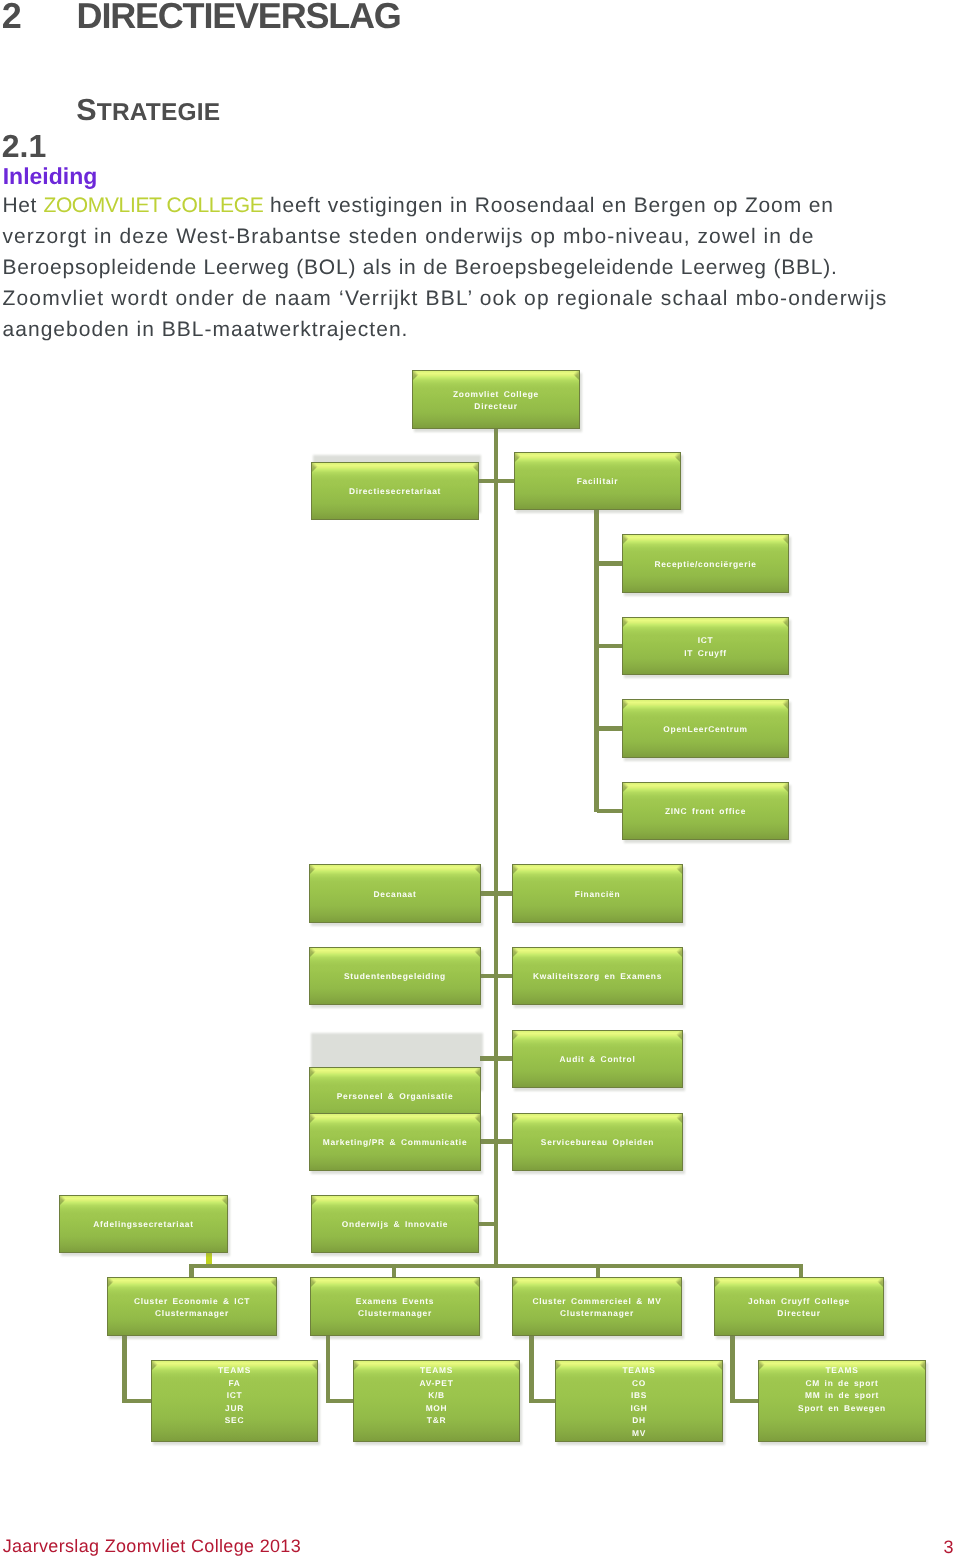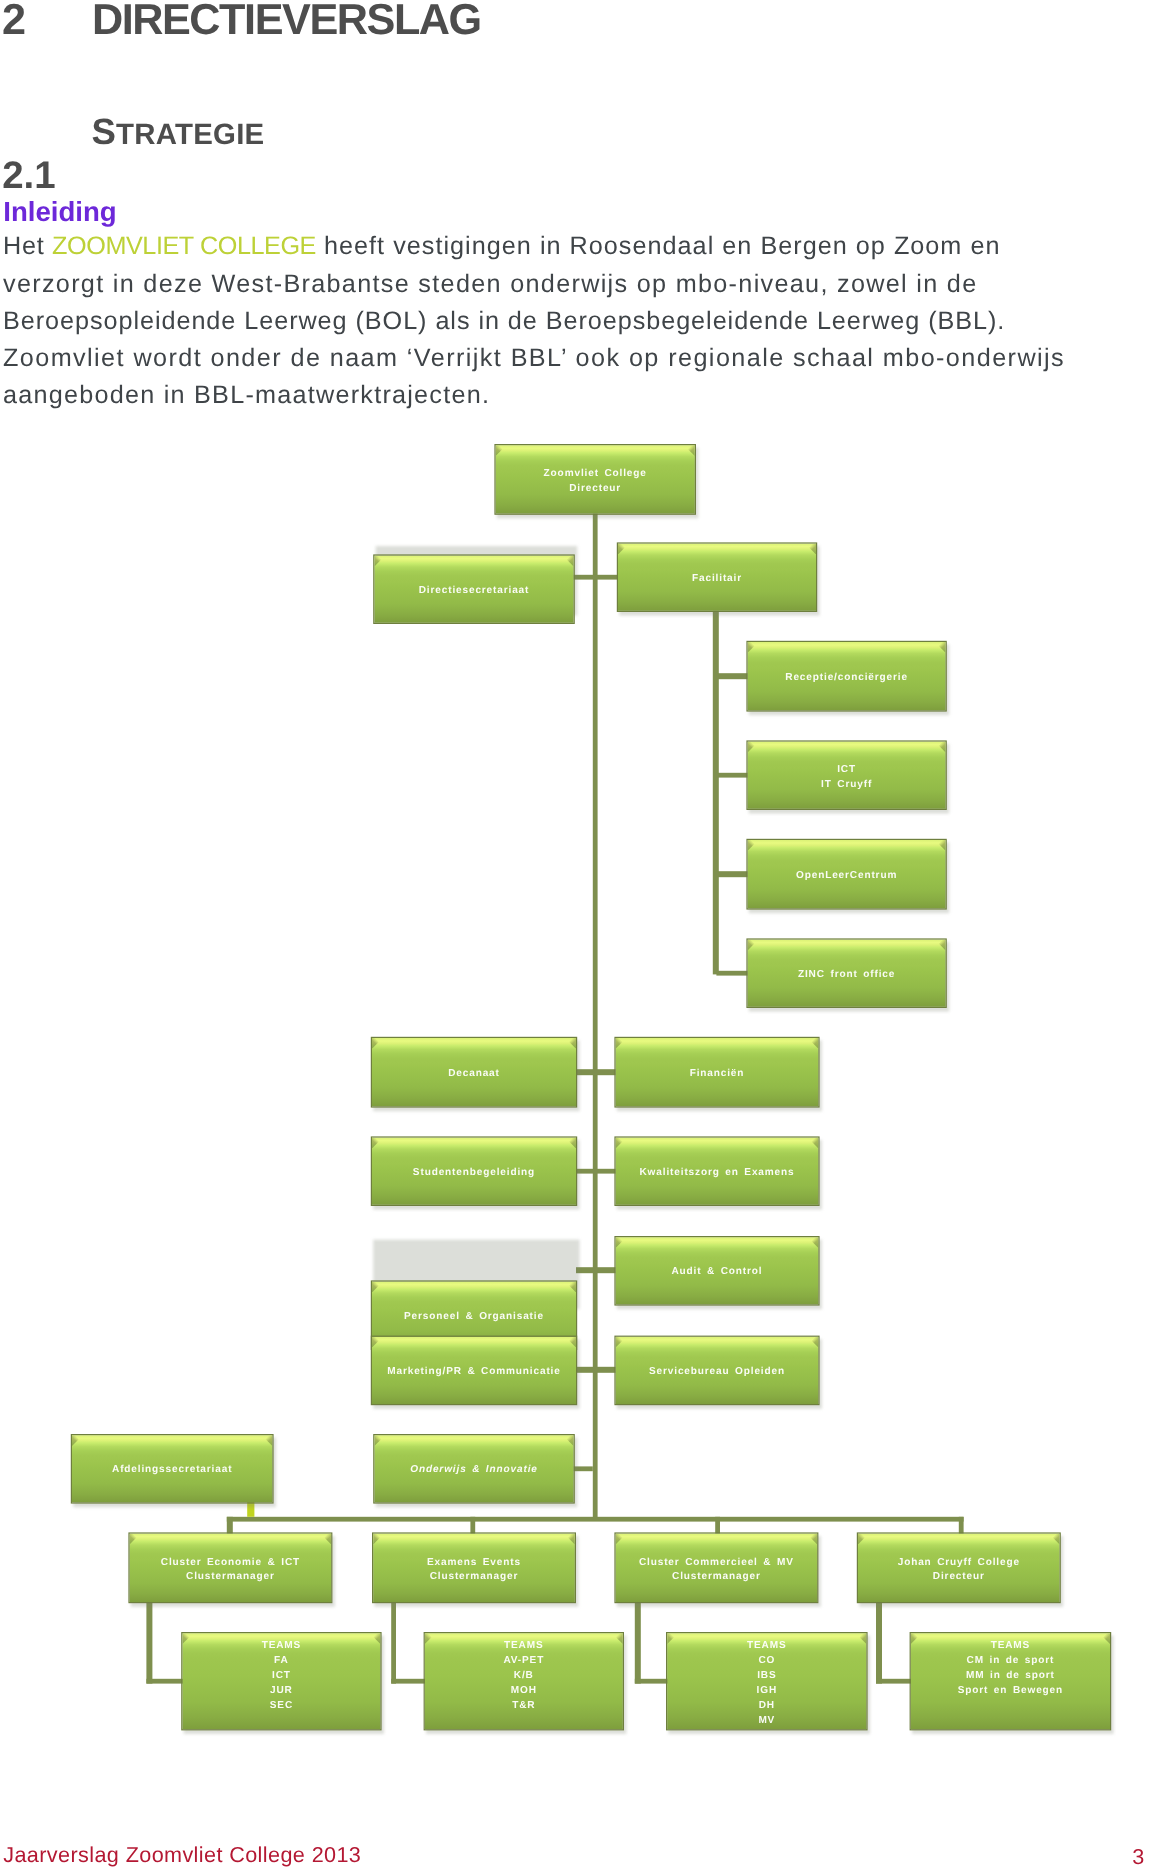--- a/index.html
+++ b/index.html
@@ -207,21 +207,21 @@
         <i class="tr"></i>
         <span>Servicebureau  Opleiden</span>
       </div>
       <div class="shadow" style="left: 61px; top: 1197.5px; width: 169px; height: 58px;"></div>
       <div class="box" style="left: 59px; top: 1195px; width: 169px; height: 58px;">
         <i class="tl"></i>
         <i class="tr"></i>
         <span>Afdelingssecretariaat</span>
       </div>
       <div class="shadow" style="left: 313px; top: 1197.5px; width: 168px; height: 58px;"></div>
-      <div class="box" style="left: 311px; top: 1195px; width: 168px; height: 58px; font-style: italic;">
+      <div class="box" style="left: 311px; top: 1195px; width: 168px; height: 58px;">
         <i class="tl"></i>
         <i class="tr"></i>
         <span>Onderwijs  &amp; Innovatie</span>
       </div>
       <div class="shadow" style="left: 109px; top: 1279.5px; width: 170px; height: 59px;"></div>
       <div class="box" style="left: 107px; top: 1277px; width: 170px; height: 59px;">
         <i class="tl"></i>
         <i class="tr"></i>
         <span>Cluster  Economie  &amp; ICT</span>
         <span>Clustermanager</span>

